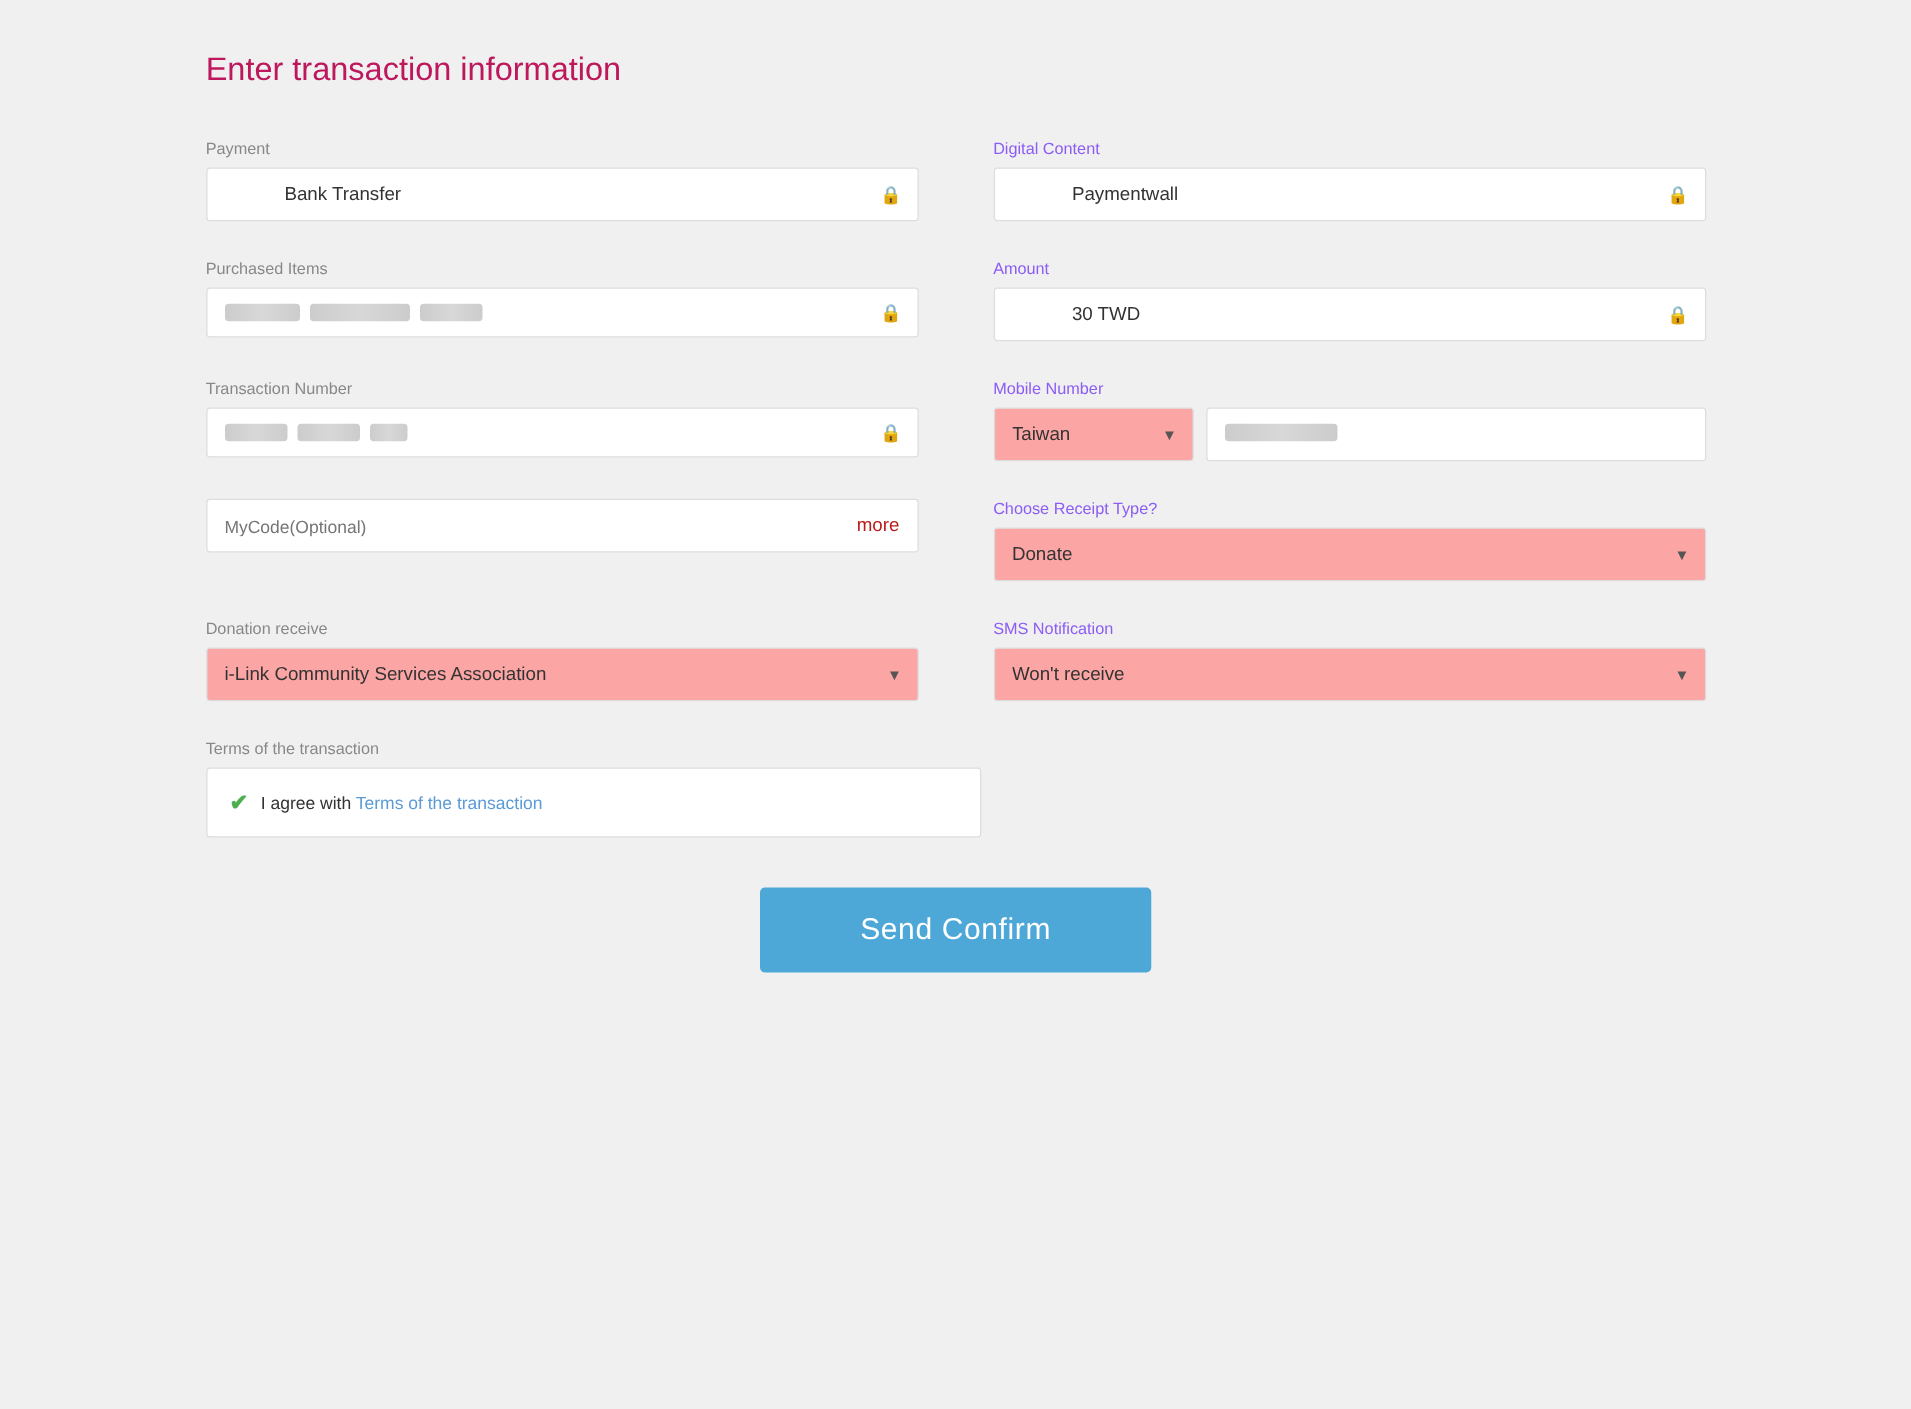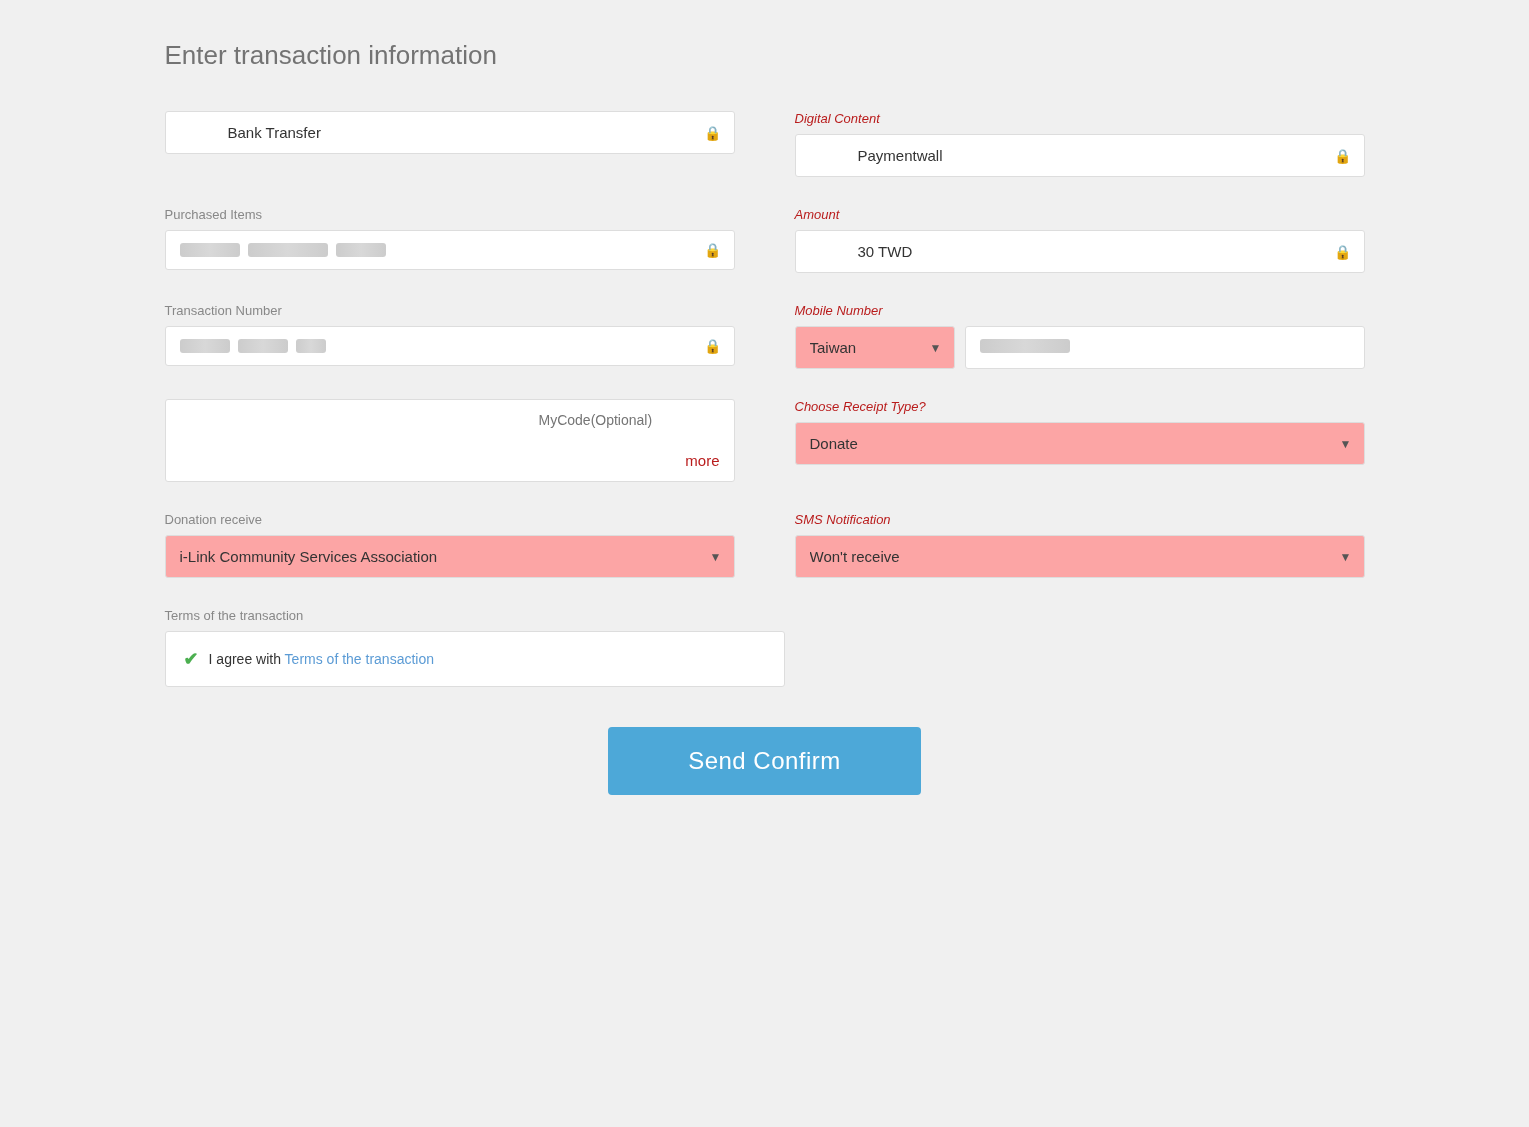--- a/index.html
+++ b/index.html
@@ -14,42 +14,41 @@
       padding: 40px 20px;
     }
     .container {
       background: #f0f0f0;
       width: 1200px;
       max-width: 100%;
     }
     .page-title {
       font-size: 26px;
       font-weight: 400;
-      color: #737373;
+      color: #be185d;
       margin-bottom: 40px;
     }
     .form-grid {
       display: grid;
       grid-template-columns: 1fr 1fr;
       gap: 30px 60px;
       margin-bottom: 30px;
     }
     .form-group {
       display: flex;
       flex-direction: column;
       gap: 8px;
     }
     .field-label {
       font-size: 13px;
       color: #888;
       font-weight: 400;
     }
     .field-label.accent {
-      color: #b91c1c;
-      font-style: italic;
+      color: #8b5cf6;
     }
     .input-wrapper {
       position: relative;
       background: #fff;
       border: 1px solid #ddd;
       border-radius: 3px;
     }
     .input-wrapper input,
     .input-wrapper .static-value {
       width: 100%;
@@ -111,21 +110,20 @@
       flex: 1;
     }
     
     .mycode-wrapper {
       position: relative;
       background: #fff;
       border: 1px solid #ddd;
       border-radius: 3px;
       display: flex;
       align-items: flex-end;
-      flex-direction: column;
     }
     .mycode-wrapper input {
       flex: 1;
       padding: 12px 14px;
       border: none;
       background: transparent;
       font-size: 14px;
       color: #999;
       outline: none;
     }
@@ -211,20 +209,21 @@
   </style>
 </head>
 <body>
 
 <div class="container">
   <h1 class="page-title">Enter transaction information</h1>
 
   <div class="form-grid">
 
     <div class="form-group">
+      <label class="field-label">Payment</label>
       <div class="input-wrapper">
         <span class="static-value">Bank Transfer</span>
         <span class="lock-icon">🔒</span>
       </div>
     </div>
 
     <div class="form-group">
       <label class="field-label accent">Digital Content</label>
       <div class="input-wrapper">
         <span class="static-value">Paymentwall</span>

